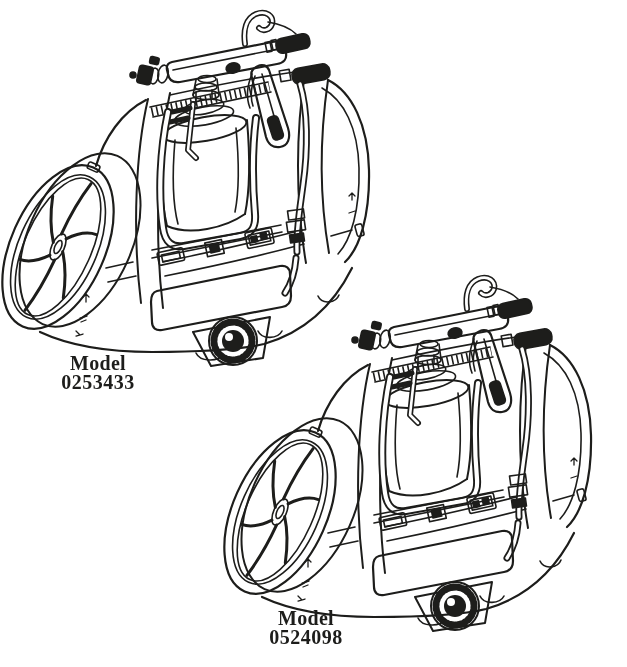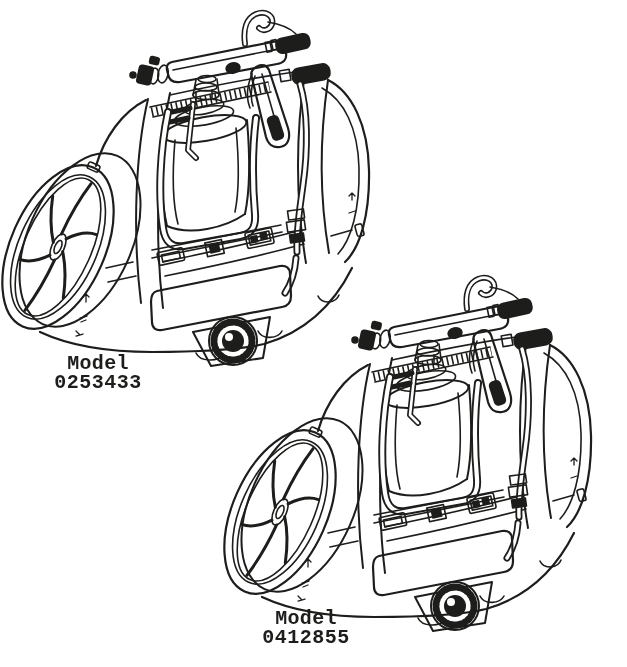--- a/index.html
+++ b/index.html
@@ -1,21 +1,21 @@
 <!DOCTYPE html>
 <html><head>
 <meta charset="utf-8">
 <style>
   html,body{margin:0;padding:0;background:#ffffff;}
   .canvas{
     position:relative;
     width:627px;height:667px;
     background:#ffffff;
     overflow:hidden;
-    font-family:Liberation Mono, monospace;
+    font-family:Liberation Serif, serif;
   }
   .artwork{position:absolute;left:0;top:0;}
   .caption{
     position:absolute;
     text-align:center;
     color:#1d1d1b;
     font-weight:800;
     font-size:20px;
     line-height:19px;
     letter-spacing:0.3px;
@@ -217,16 +217,16 @@
     <use href="#sprayer" transform="translate(222 265)"></use>
   </svg>
 
   <div class="caption" id="cap1">
     <div>Model</div>
     <div class="num">0253433</div>
   </div>
 
   <div class="caption" id="cap2">
     <div>Model</div>
-    <div class="num">0412855</div>
+    <div class="num">0524098</div>
   </div>
 
 </div>
 
 </body></html>

